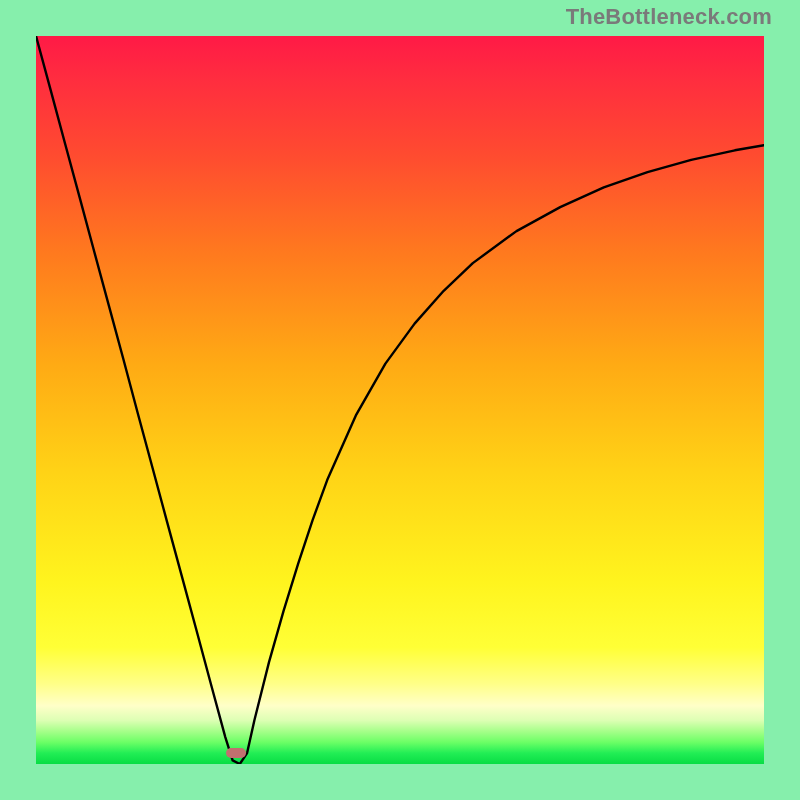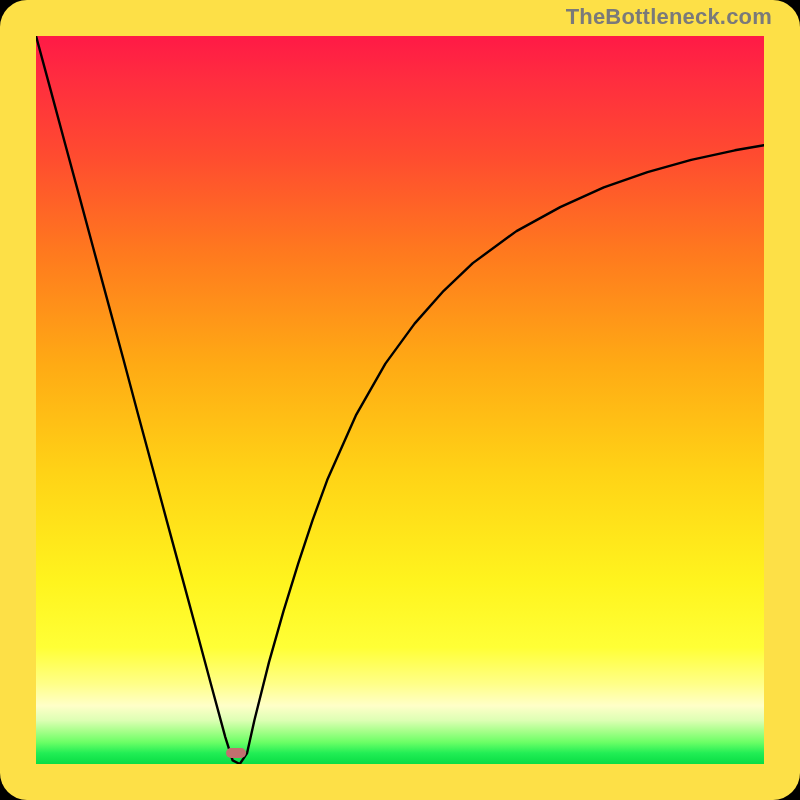--- a/index.html
+++ b/index.html
@@ -10,22 +10,21 @@
     background: #000;
     overflow: hidden;
     font-family: Arial, Helvetica, sans-serif;
   }
   .frame {
     position: absolute;
     left: 0;
     top: 0;
     width: 800px;
     height: 800px;
-    background: #fde047;
-    border-radius: 27px;
+    background: #86efac;
   }
   .plot {
     position: absolute;
     left: 36px;
     top: 36px;
     width: 728px;
     height: 728px;
     
     background: linear-gradient(
       to bottom,

